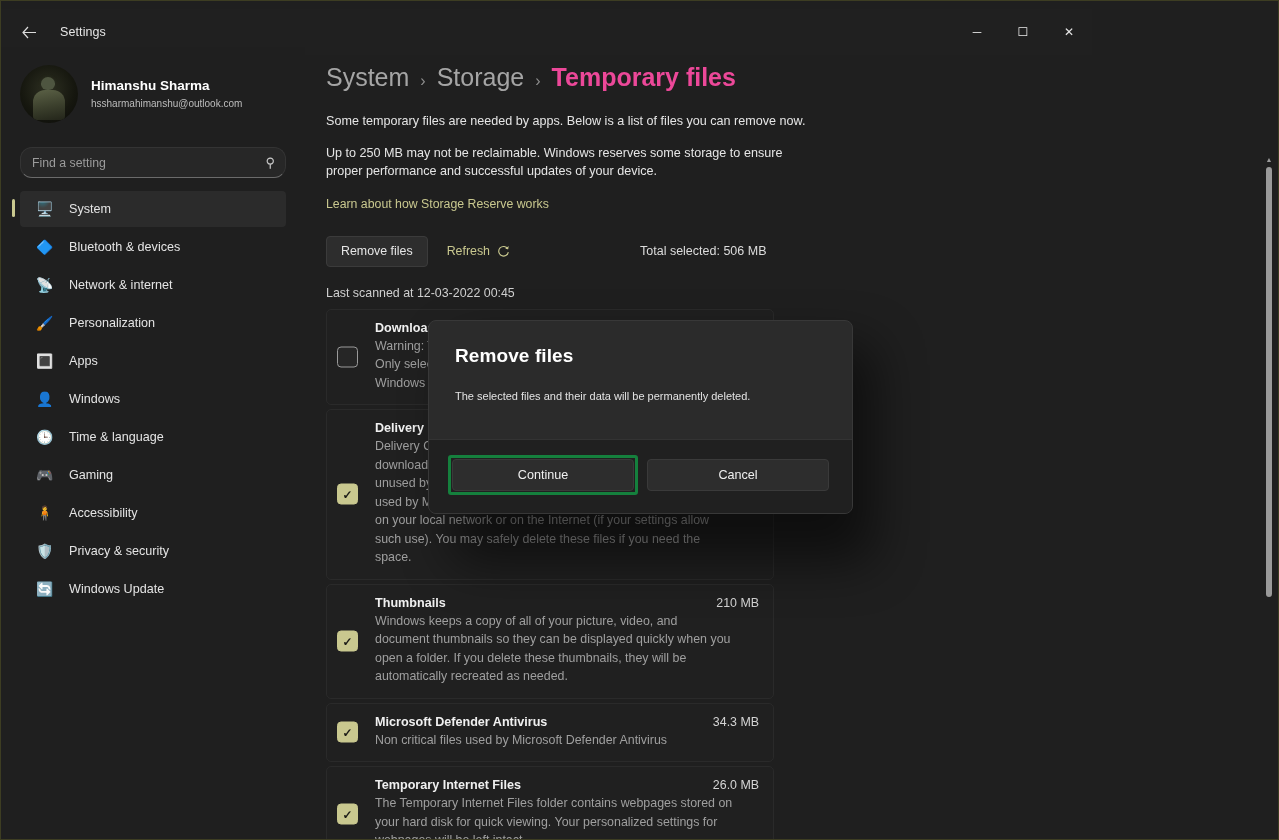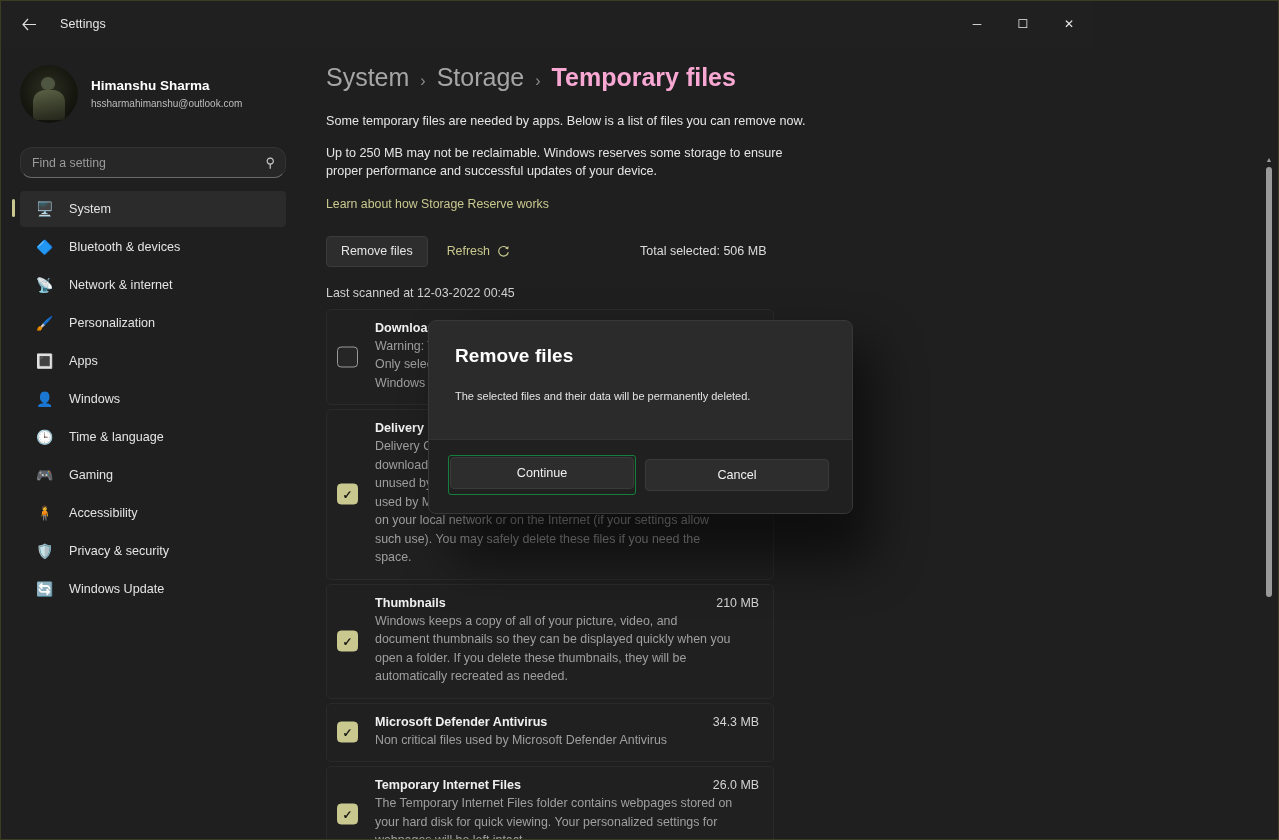--- a/index.html
+++ b/index.html
@@ -17,21 +17,21 @@
     width: 1279px;
     height: 840px;
     background: #1f1f1f;
     border: 1px solid #3d3d22;
     overflow: hidden;
   }
 
   
   .titlebar {
     position: absolute;
-    top: 0; left: 0;
+    top: 8px; left: 0;
     width: 1091px;
     height: 46px;
     background: #202020;
     display: flex;
     align-items: center;
   }
   .back-btn {
     width: 38px; height: 32px;
     margin-left: 9px;
     display: flex; align-items: center; justify-content: center;
@@ -184,21 +184,21 @@
     align-items: baseline;
     padding: 16px 0 0 21px;
     font-size: 25px;
   }
   .crumb {
     color: #a5a5a5;
     cursor: pointer;
     font-weight: 400;
   }
   .crumb.current {
-    color: #f9a8d4;
+    color: #ec4899;
     font-weight: 600;
     cursor: default;
   }
   .crumb-sep {
     color: #8e8e8e;
     font-size: 16px;
     margin: 0 11px;
   }
 
   .desc-block { padding: 0 21px; margin-top: 20px; width: 530px; }
@@ -389,21 +389,21 @@
     background: #2d2d2d;
     border: 1px solid #3a3a3a;
     border-radius: 4px;
     color: #f0f0f0;
     font-size: 12.6px;
     font-family: "Liberation Sans", sans-serif;
     cursor: pointer;
   }
   .dlg-btn-wrap { flex: 1; display: flex; }
   .dlg-btn-wrap.highlight {
-    border: 1px solid #15803d;
+    border: 3px solid #15803d;
     border-radius: 3px;
     padding: 1px;
     margin: -4px -4px -4px -4px;
   }
   .dlg-btn-wrap.highlight .dlg-btn { flex: 1; }
 </style>
 </head>
 <body>
 
 <div id="app">

